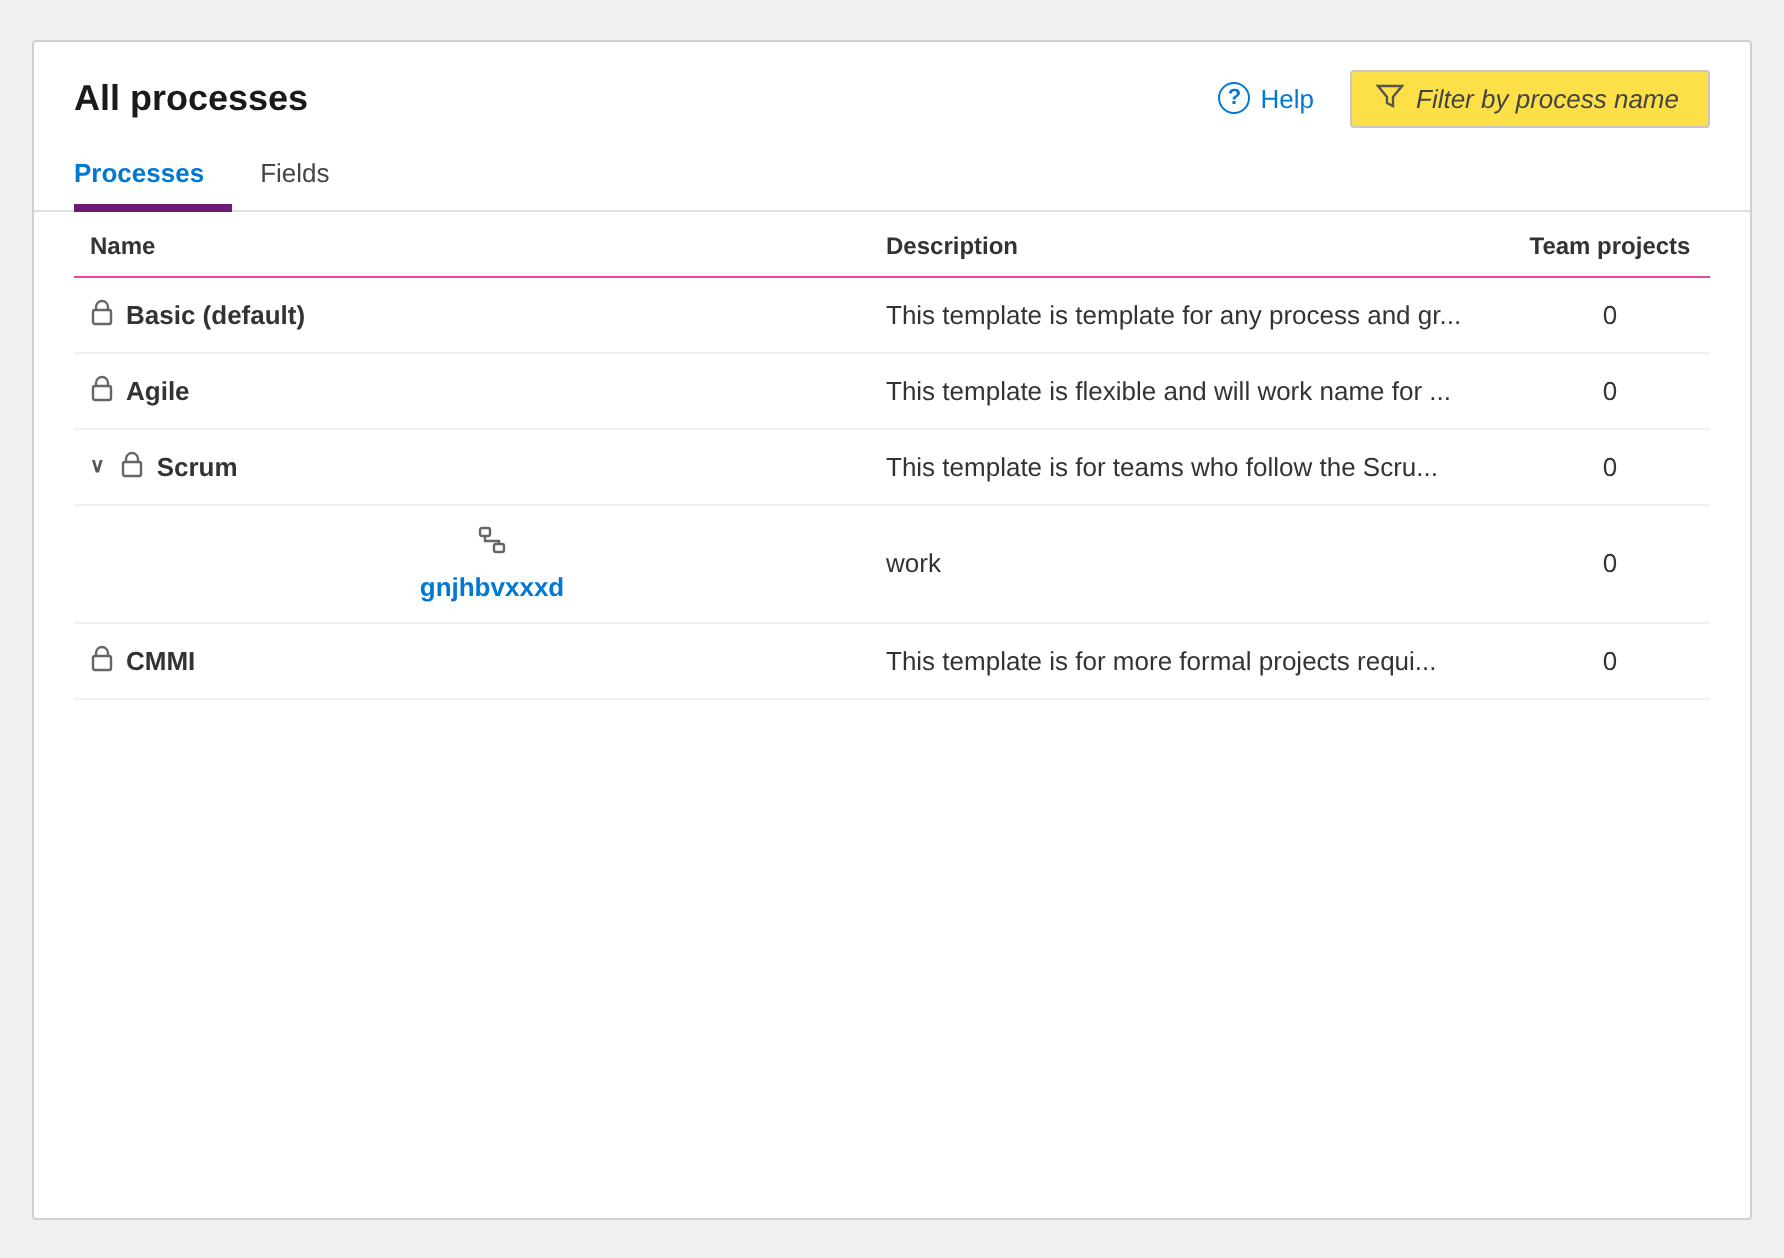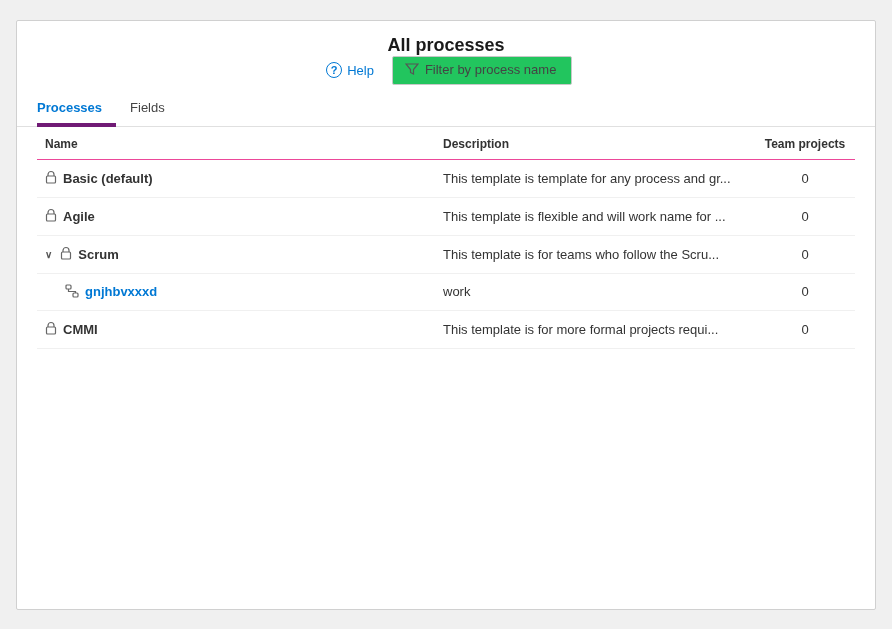--- a/index.html
+++ b/index.html
@@ -21,21 +21,20 @@
       border-radius: 2px;
       display: flex;
       flex-direction: column;
       overflow: hidden;
     }
     .header {
       display: flex;
       align-items: center;
       justify-content: space-between;
       padding: 14px 20px 8px 20px;
-      flex-direction: column;
     }
     .page-title {
       font-size: 18px;
       font-weight: 600;
       color: #1a1a1a;
     }
     .header-actions {
       display: flex;
       align-items: center;
       gap: 12px;
@@ -59,29 +58,31 @@
       display: flex;
       align-items: center;
       justify-content: center;
       font-size: 11px;
       font-weight: bold;
       color: #0078d4;
       flex-shrink: 0;
     }
     .filter-btn {
       display: flex;
+      align-items: center;
       gap: 6px;
       border: 1px solid #c8c8c8;
-      background: #22c55e;
+      background: #fde047;
       padding: 5px 12px;
       cursor: pointer;
       color: #444;
       font-size: 13px;
       border-radius: 2px;
       min-width: 180px;
+      font-style: italic;
     }
     .filter-icon {
       color: #666;
       font-size: 14px;
     }
     .tabs {
       display: flex;
       border-bottom: 1px solid #e0e0e0;
       padding: 0 20px;
     }
@@ -130,20 +131,21 @@
       vertical-align: middle;
     }
     .name-cell {
       display: flex;
       align-items: center;
       gap: 6px;
       font-weight: bold;
     }
     .name-cell.child {
       padding-left: 20px;
+      flex-direction: column;
     }
     .lock-icon {
       font-size: 12px;
       color: #666;
       flex-shrink: 0;
     }
     .process-link {
       color: #0078d4;
       cursor: pointer;
       text-decoration: none;

